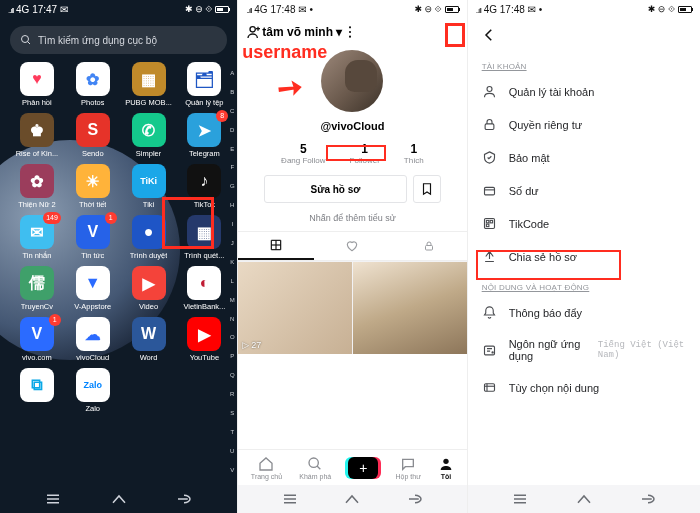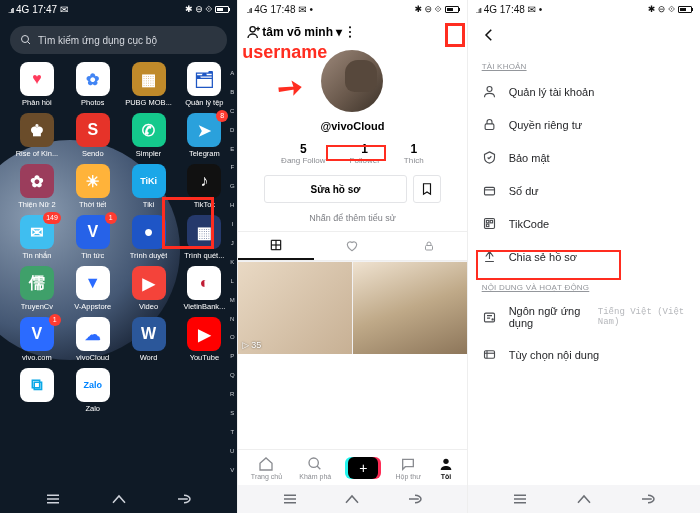--- a/index.html
+++ b/index.html
@@ -439,21 +439,21 @@
     <div class="tk-tab">
         <svg width="12" height="12" viewBox="0 0 24 24" fill="none" stroke="currentColor" stroke-width="2">
           <rect x="5" y="11" width="14" height="9" rx="2"></rect>
           <path d="M8 11V8a4 4 0 0 1 8 0v3"></path>
         </svg>
       </div>
   </div>
 
   <div class="tk-content">
     <div class="vid-thumb a">
-      <span class="vid-views">▷ <span>35</span></span>
+      <span class="vid-views">▷ <span>27</span></span>
     </div>
     <div class="vid-thumb b"></div>
   </div>
 
   <div class="sp"></div>
 
   <div class="tk-bottom" id="tk-bottom">
       <div class="tk-btab">
         <svg width="16" height="16" viewBox="0 0 24 24" fill="none" stroke="currentColor" stroke-width="2">
           <path d="M3 11l9-8 9 8v10H3z"></path>
@@ -561,20 +561,26 @@
           <path d="M6 12l6-8 6 8M12 4v12M5 20h14"></path>
         </svg>
         <span>Chia sẻ hồ sơ</span>
       </div>
     </div>
 
   <div class="s3-section-label">NỘI DUNG VÀ HOẠT ĐỘNG</div>
   <div id="s3-act">
       <div class="s3-item">
         <svg viewBox="0 0 24 24" fill="none" stroke="currentColor" stroke-width="1.8">
+          <path d="M12 3a6 6 0 0 0-6 6v4l-2 3h16l-2-3V9a6 6 0 0 0-6-6zM10 19a2 2 0 0 0 4 0"></path>
+        </svg>
+        <span>Thông báo đẩy</span>
+      </div>
+      <div class="s3-item">
+        <svg viewBox="0 0 24 24" fill="none" stroke="currentColor" stroke-width="1.8">
           <rect x="4" y="5" width="16" height="14" rx="2"></rect>
           <path d="M8 9h8M8 13h5"></path>
           <circle cx="17" cy="15" r="1"></circle>
         </svg>
         <span>Ngôn ngữ ứng dụng</span>
         <span class="s3-item-extra">Tiếng Việt (Việt Nam)</span>
       </div>
       <div class="s3-item">
         <svg viewBox="0 0 24 24" fill="none" stroke="currentColor" stroke-width="1.8">
           <rect x="4" y="6" width="16" height="12" rx="2"></rect>

